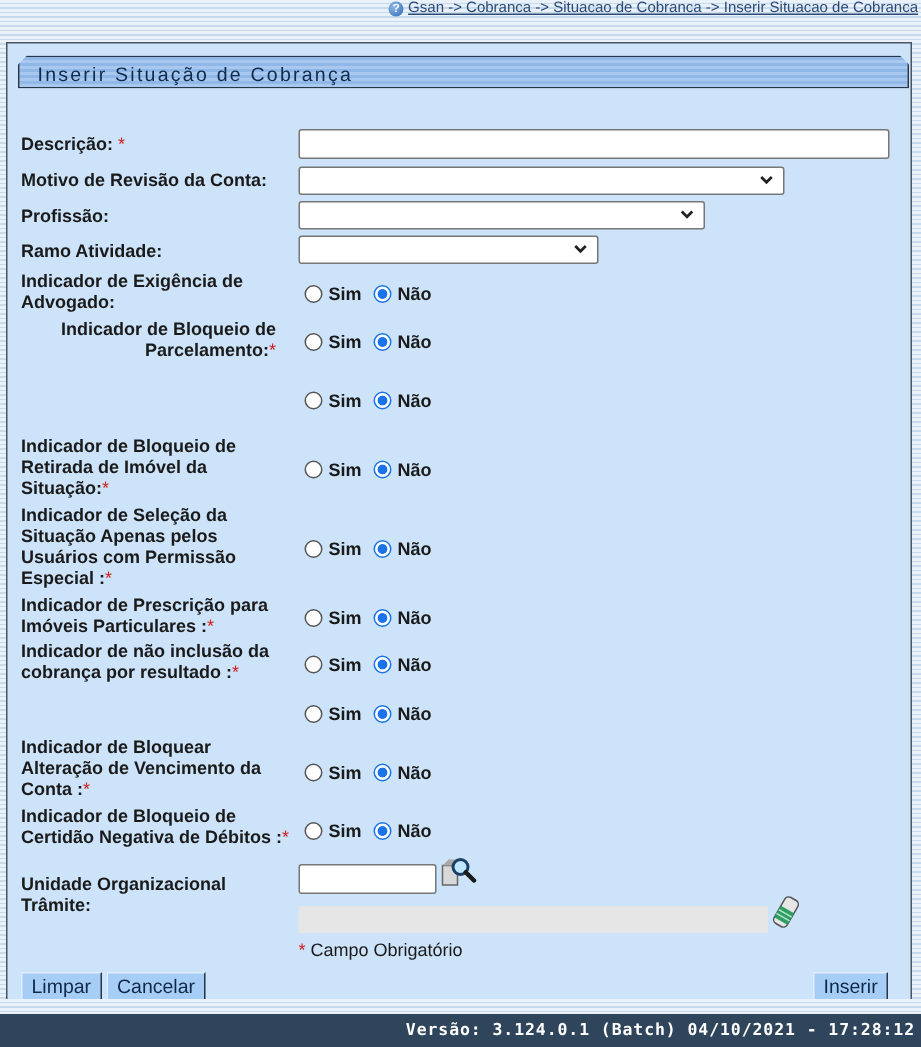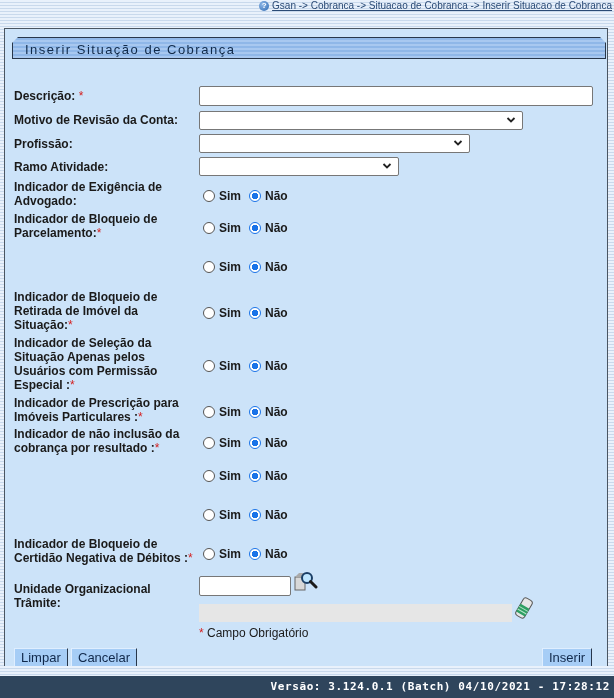--- a/index.html
+++ b/index.html
@@ -131,21 +131,21 @@
   <div class="label" style="top:151px; width:170px;">
     <span>Indicador de Exigência de Advogado:</span><span class="req"></span>
   </div>
   <div class="radio-group" style="top:160px;">
     <span class="radio"></span>
       <span class="radio-lbl">Sim</span>
     <span class="radio checked"></span>
       <span class="radio-lbl">Não</span>
   </div>
 
-  <div class="label" style="top:183px; width:170px;">
+  <div class="label" style="top:183px; width:170px;text-align:right;">
     <span>Indicador de Bloqueio de Parcelamento:</span><span class="req">*</span>
   </div>
   <div class="radio-group" style="top:192px;">
     <span class="radio"></span>
       <span class="radio-lbl">Sim</span>
     <span class="radio checked"></span>
       <span class="radio-lbl">Não</span>
   </div>
 
   <div class="radio-group" style="top:231px;">
@@ -195,20 +195,23 @@
       <span class="radio-lbl">Não</span>
   </div>
 
   <div class="radio-group" style="top:440px;">
     <span class="radio"></span>
       <span class="radio-lbl">Sim</span>
     <span class="radio checked"></span>
       <span class="radio-lbl">Não</span>
   </div>
 
+  <div class="label" style="top:462px; width:170px;">
+    <span>Indicador de Bloquear Alteração de Vencimento da Conta :</span><span class="req">*</span>
+  </div>
   <div class="radio-group" style="top:479px;">
     <span class="radio"></span>
       <span class="radio-lbl">Sim</span>
     <span class="radio checked"></span>
       <span class="radio-lbl">Não</span>
   </div>
 
   <div class="label" style="top:508px; width:190px;">
     <span>Indicador de Bloqueio de Certidão Negativa de Débitos :</span><span class="req">*</span>
   </div>

